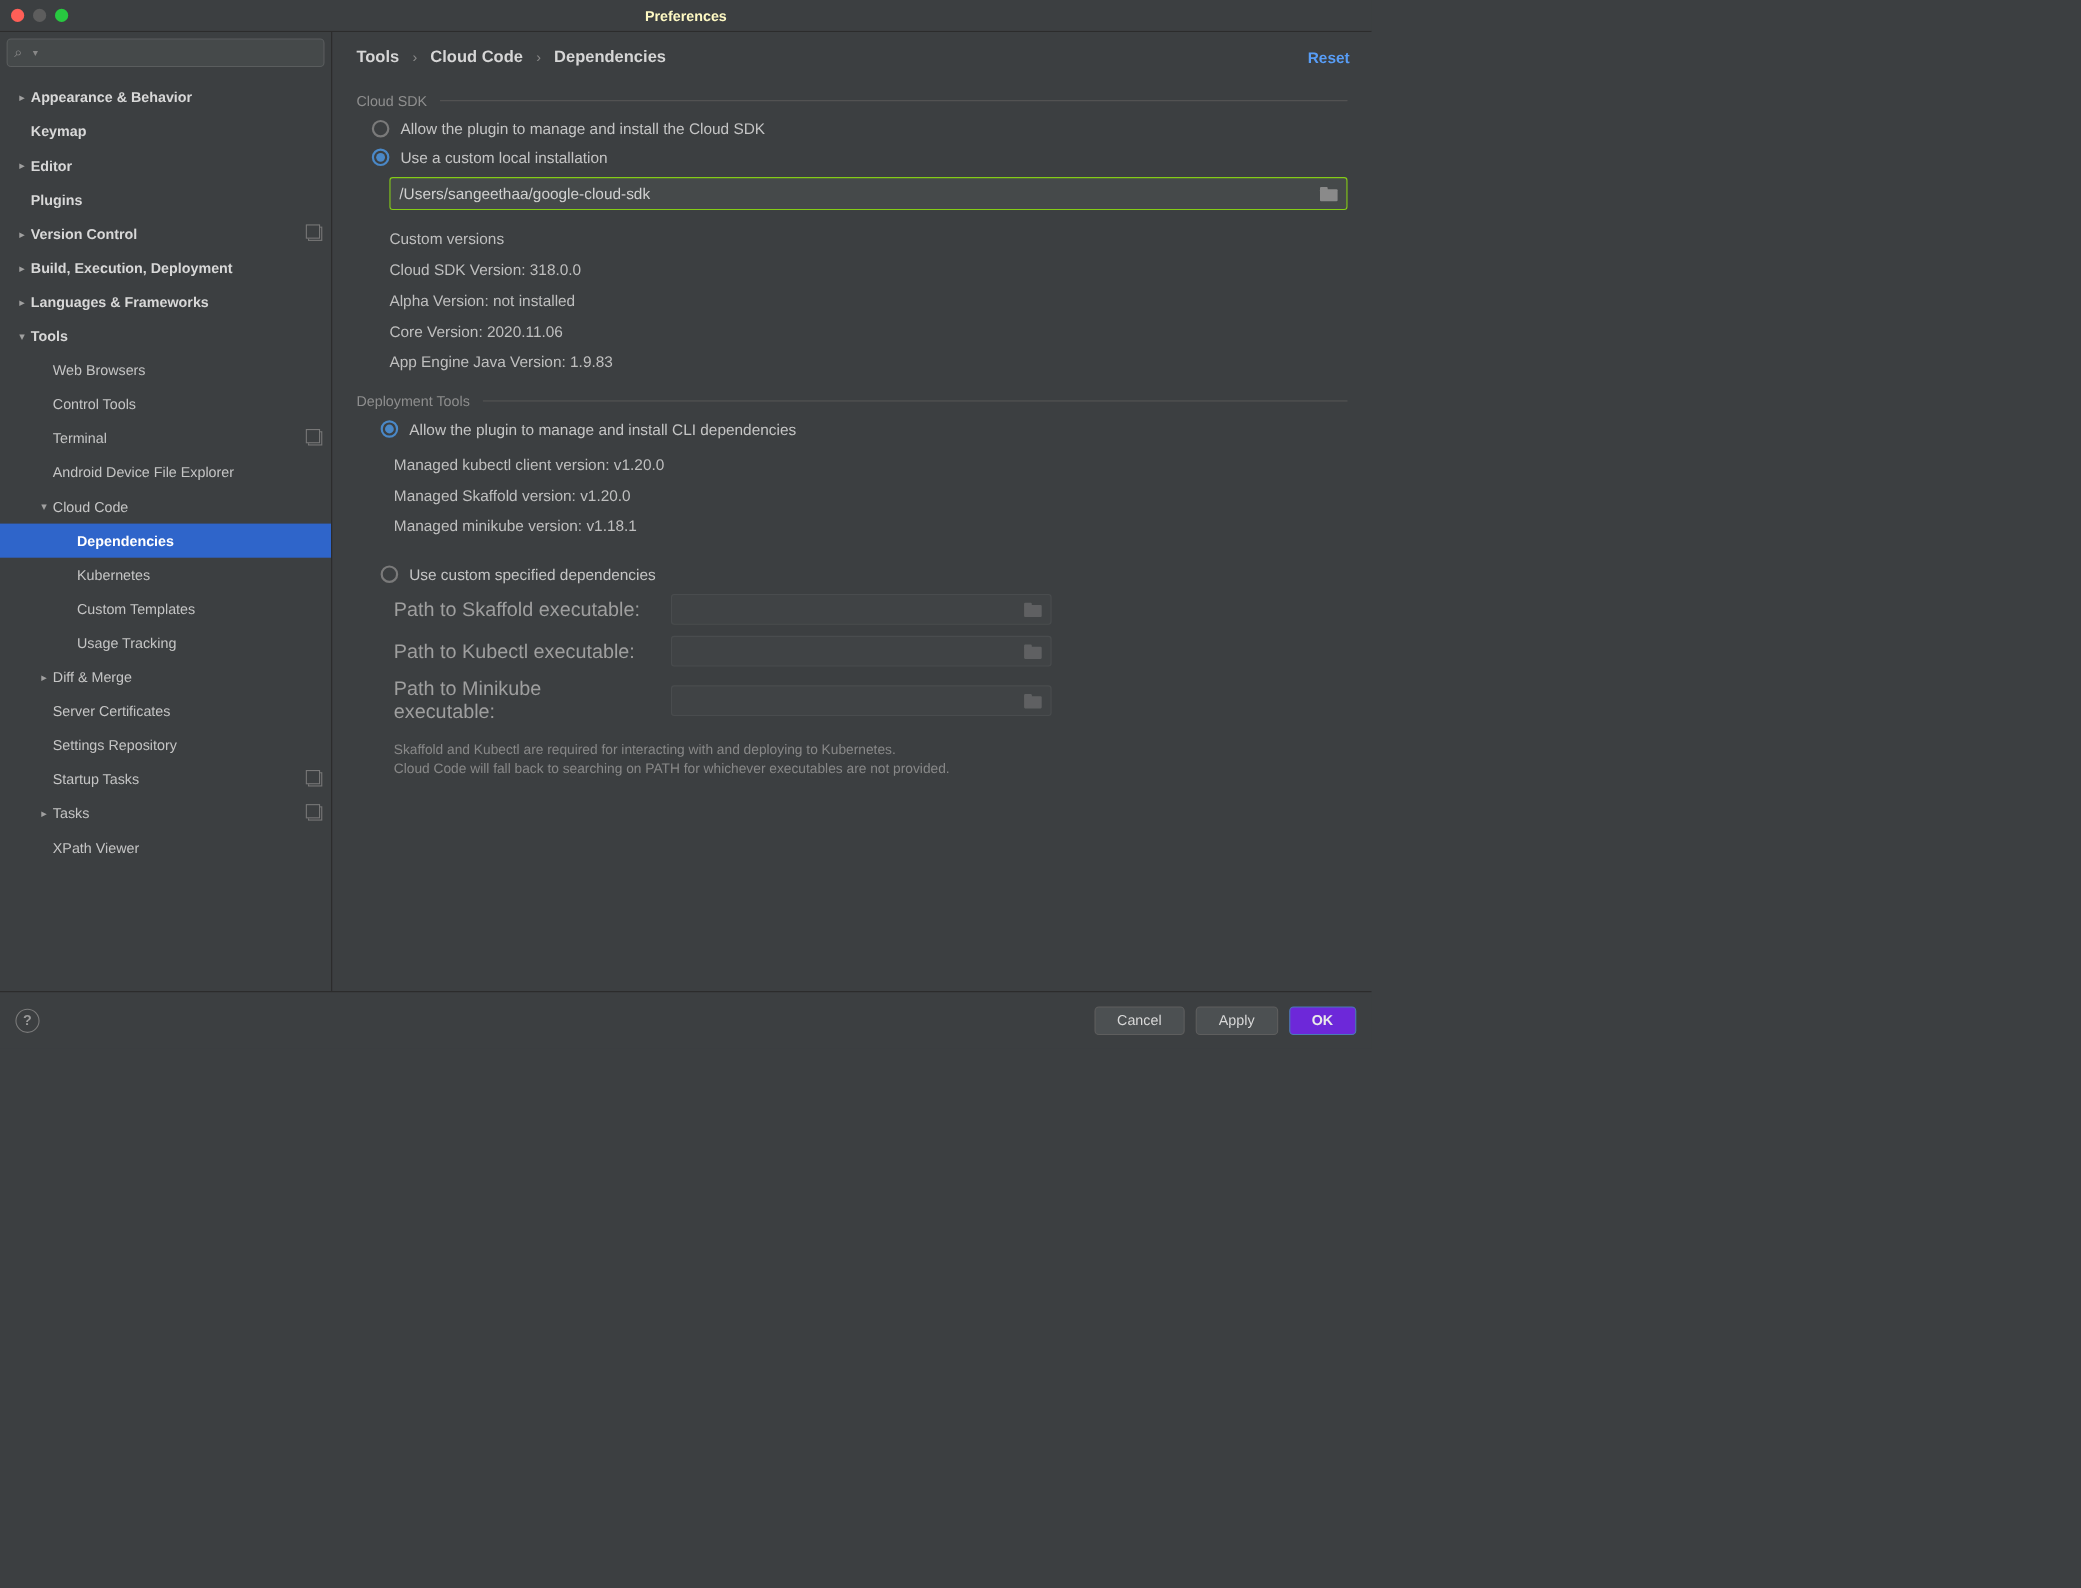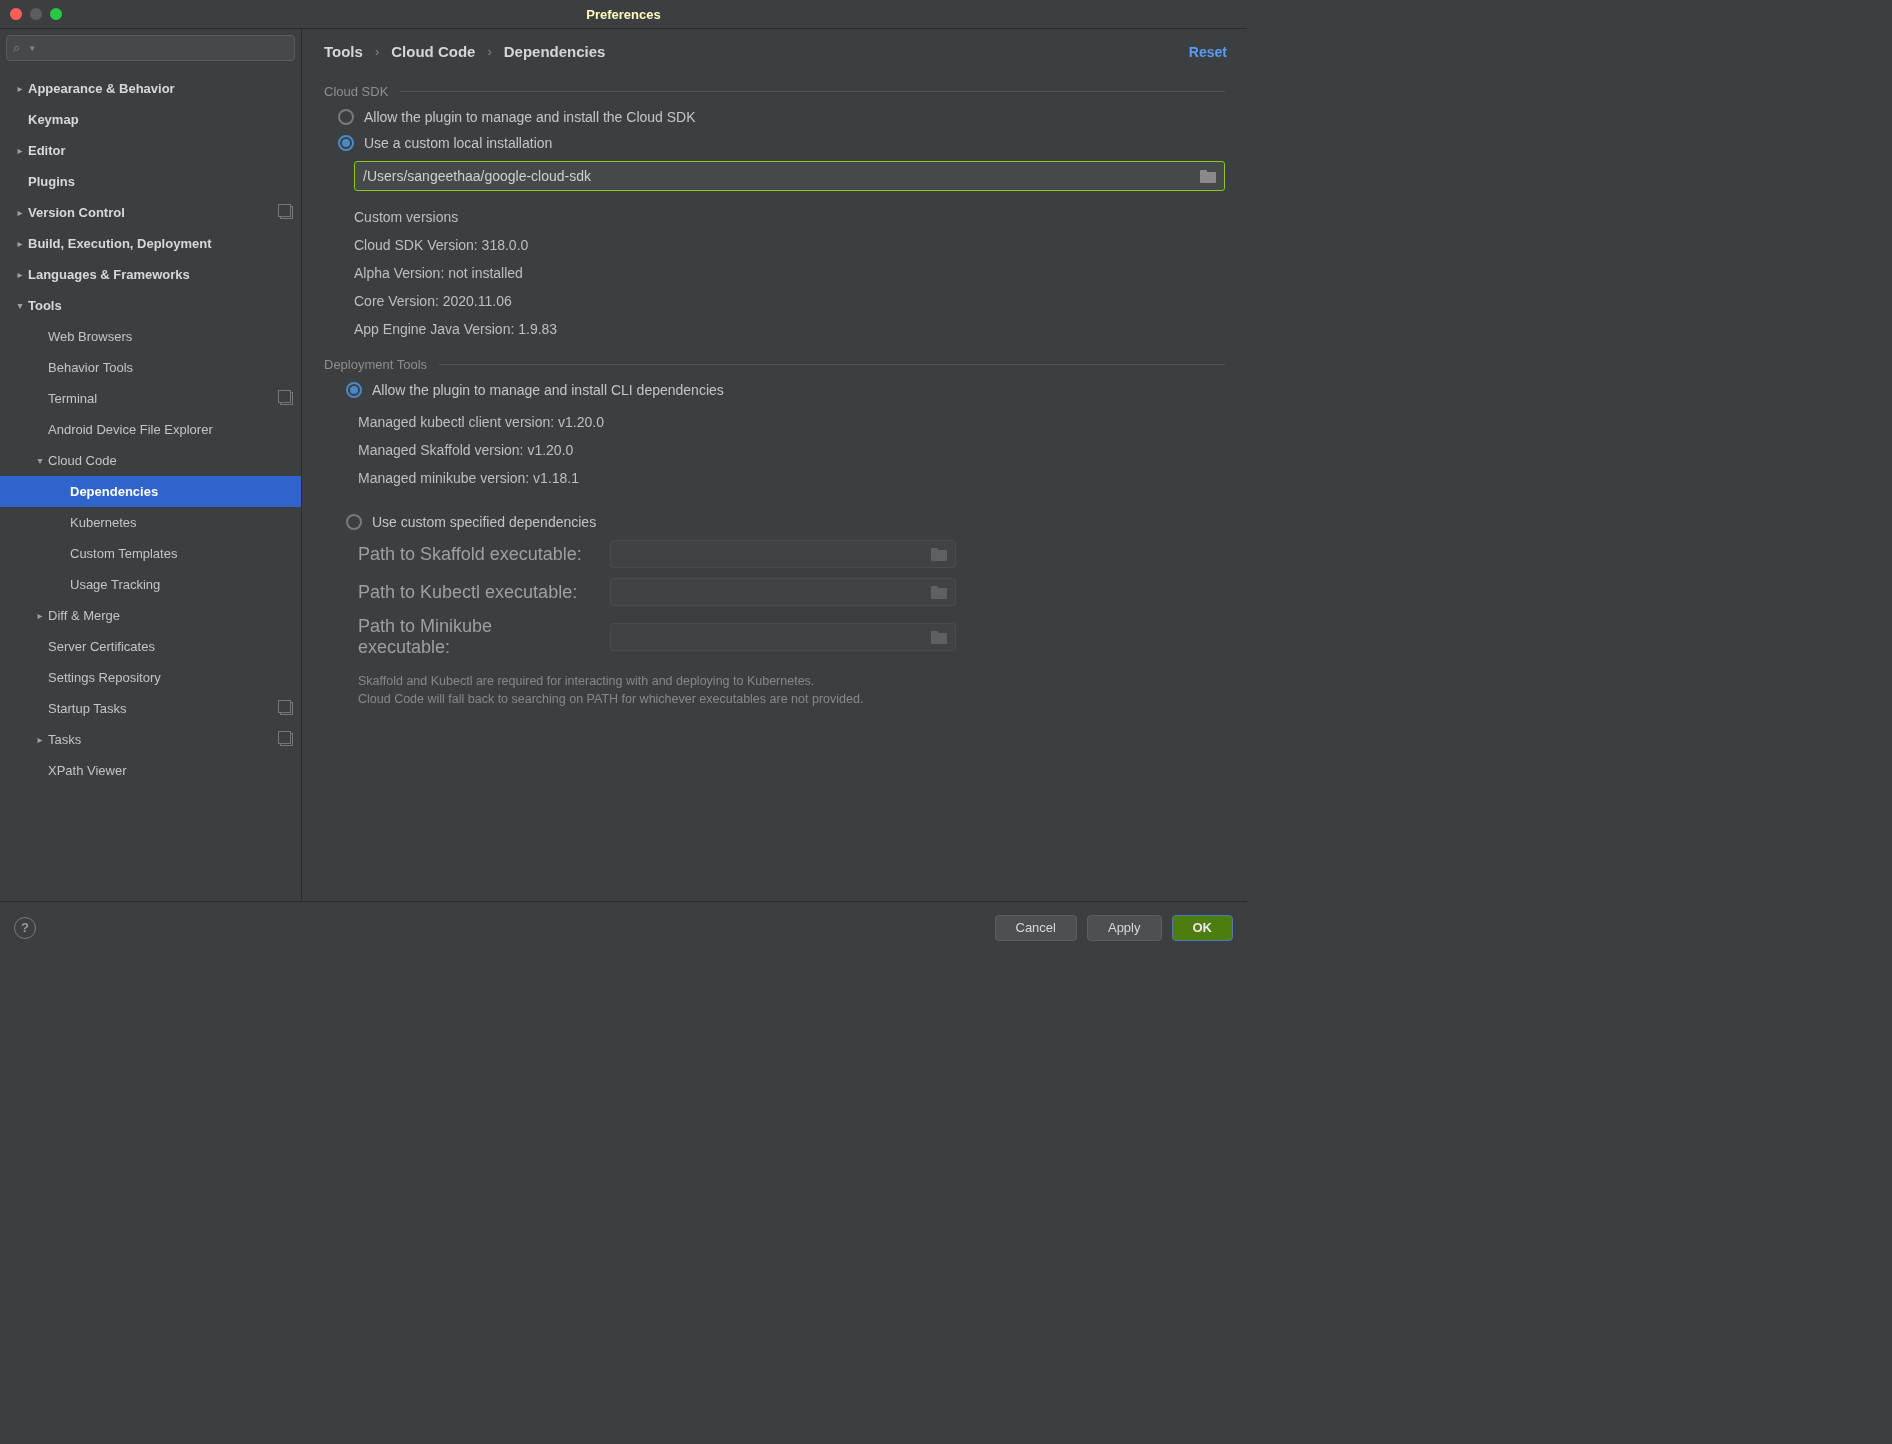--- a/index.html
+++ b/index.html
@@ -50,21 +50,21 @@
   .info-block.sub { margin-left: 34px; }
   .dep-row { display: flex; align-items: center; gap: 22px; margin: 10px 0 10px 34px; }
   .dep-row .dep-label { width: 230px; color: #9f9f9f; font-size: 18px; }
   .dep-input { flex: 0 0 346px; display: flex; align-items: center; background: #45494a; border: 1px solid #5a5d5e; border-radius: 3px; height: 28px; padding: 0 8px; opacity: 0.45; }
   .dep-input input { flex: 1; background: transparent; border: none; outline: none; color: #d0d0d0; font-size: 14px; }
   .note { margin: 14px 0 0 34px; color: #888; font-size: 12.5px; line-height: 1.45; }
   .footer { height: 52px; border-top: 1px solid #2b2b2b; display: flex; align-items: center; padding: 0 14px; gap: 10px; background: #3c3f41; }
   .help { width: 22px; height: 22px; border: 1.5px solid #7a7a7a; border-radius: 50%; display: flex; align-items: center; justify-content: center; color: #9a9a9a; font-size: 13px; font-weight: 700; cursor: pointer; }
   .footer .spacer { flex: 1; }
   .btn { height: 26px; padding: 0 20px; border-radius: 4px; border: 1px solid #5e5e5e; background: #4c5052; color: #d8d8d8; font-size: 13px; cursor: pointer; display: inline-flex; align-items: center; justify-content: center; }
-  .btn.primary { background: #4d7c0f; border-color: #4a7bb5; color: #eaeaea; font-weight: 600; }
+  .btn.primary { background: #6d28d9; border-color: #4a7bb5; color: #eaeaea; font-weight: 600; }
   .search-glyph { font-size: 13px; color: #888; }
   .chev-down { font-size: 8px; color: #888; margin-left: 2px; }
   .copy-badge { width: 13px; height: 13px; border: 1px solid #777; position: relative; margin-left: 4px; flex-shrink: 0; }
   .copy-badge::after { content: ""; position: absolute; top: -3px; left: -3px; width: 11px; height: 11px; border: 1px solid #777; background: #3c3f41; }
 </style>
 </head>
 <body>
 
 <div class="window">
   <div class="titlebar">
@@ -118,21 +118,21 @@
           <div class="tree-item pad0">
             <span class="arrow">▾</span>
             <span class="label bold">Tools</span>
           </div>
           <div class="tree-item pad1">
             <span class="arrow"></span>
             <span class="label">Web Browsers</span>
           </div>
           <div class="tree-item pad1">
             <span class="arrow"></span>
-            <span class="label">Behavior Tools</span>
+            <span class="label">Control Tools</span>
           </div>
           <div class="tree-item pad1">
             <span class="arrow"></span>
             <span class="label">Terminal</span>
             <span class="copy-badge"></span>
           </div>
           <div class="tree-item pad1">
             <span class="arrow"></span>
             <span class="label">Android Device File Explorer</span>
           </div>

